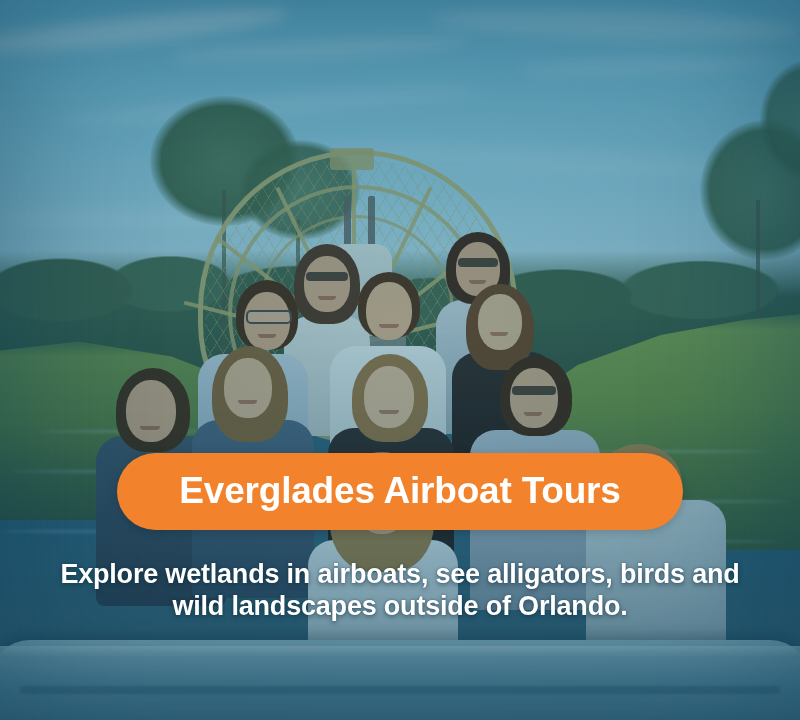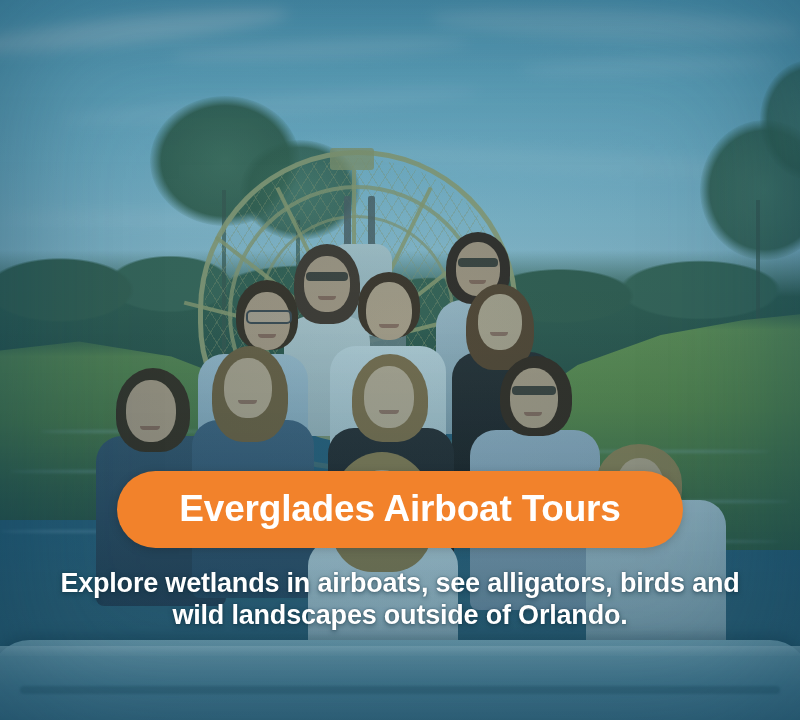--- a/index.html
+++ b/index.html
@@ -165,21 +165,21 @@
   .title-text{
     display:block;
     color:#ffffff;
     font-size:37px;
     line-height:1;
     font-weight:bold;
     letter-spacing:-.2px;
     white-space:nowrap;
   }
   .subtitle{
-    margin:4px;
+    margin:13px;
     color:#ffffff;
     font-size:27px;
     line-height:1.18;
     font-weight:bold;
     letter-spacing:-.2px;
     padding:0 44px;
     text-shadow:0 2px 5px rgba(12,44,58,.55),0 0 2px rgba(12,44,58,.45);
   }
 </style>
 </head>

